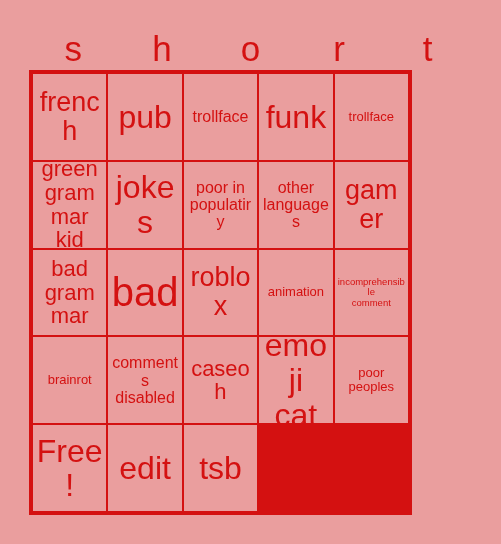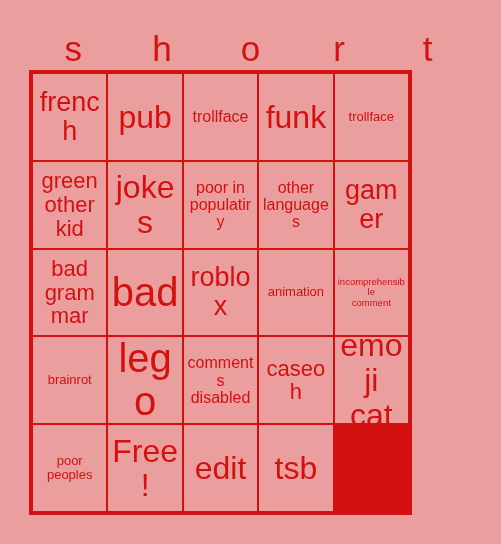--- a/index.html
+++ b/index.html
@@ -110,21 +110,21 @@
       </div>
     <div class="cell">
         <span class="cell-text fs-xxl" style="color: rgb(212, 17, 17);">funk</span>
       </div>
     <div class="cell">
         <span class="cell-text fs-md" style="color: rgb(212, 17, 17);">trollface</span>
       </div>
 
     <div class="cell">
         <span class="cell-text fs-lg" style="color: rgb(212, 17, 17);">green
-other
+grammar
 kid</span>
       </div>
     <div class="cell">
         <span class="cell-text fs-xxl" style="color: rgb(212, 17, 17);">jokes</span>
       </div>
     <div class="cell">
         <span class="cell-text fs-sm" style="color: rgb(212, 17, 17);">poor in
 populatiry</span>
       </div>
     <div class="cell">
@@ -150,23 +150,20 @@
       </div>
     <div class="cell">
         <span class="cell-text fs-xxs" style="color: rgb(212, 17, 17);">incomprehensible
 comment</span>
       </div>
 
     <div class="cell">
         <span class="cell-text fs-md" style="color: rgb(212, 17, 17);">brainrot</span>
       </div>
     <div class="cell">
-        <span class="cell-text fs-huge" style="color: rgb(212, 17, 17);">lego</span>
-      </div>
-    <div class="cell">
         <span class="cell-text fs-sm" style="color: rgb(212, 17, 17);">comments
 disabled</span>
       </div>
     <div class="cell">
         <span class="cell-text fs-lg" style="color: rgb(212, 17, 17);">caseoh</span>
       </div>
 
     <div class="cell">
         <span class="cell-text fs-xxl" style="color: rgb(212, 17, 17);">emoji
 cat</span>

